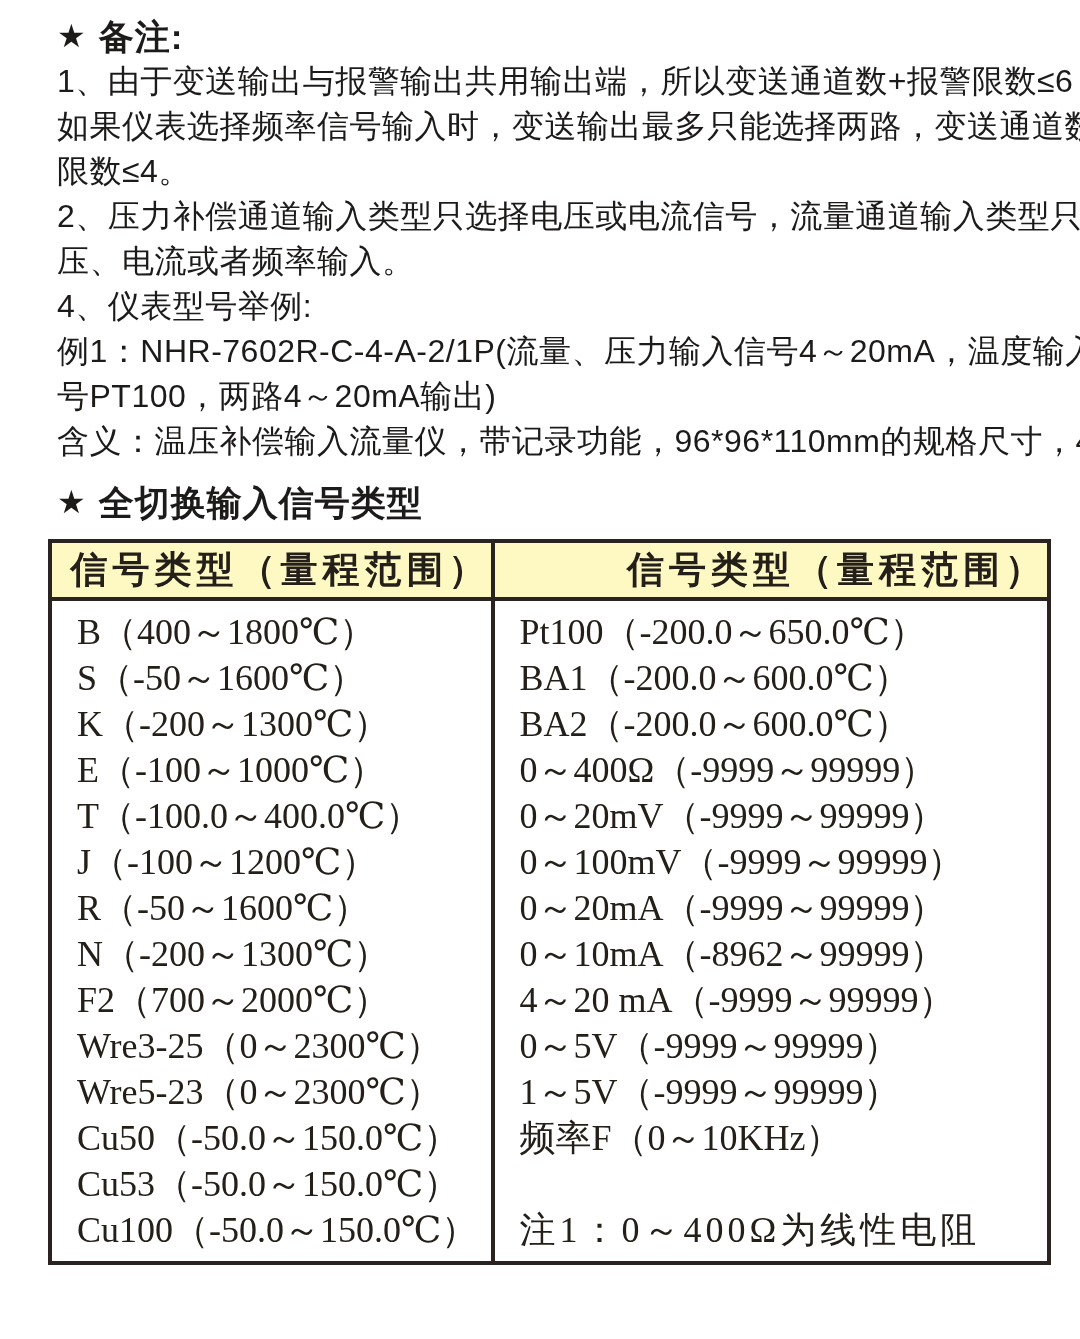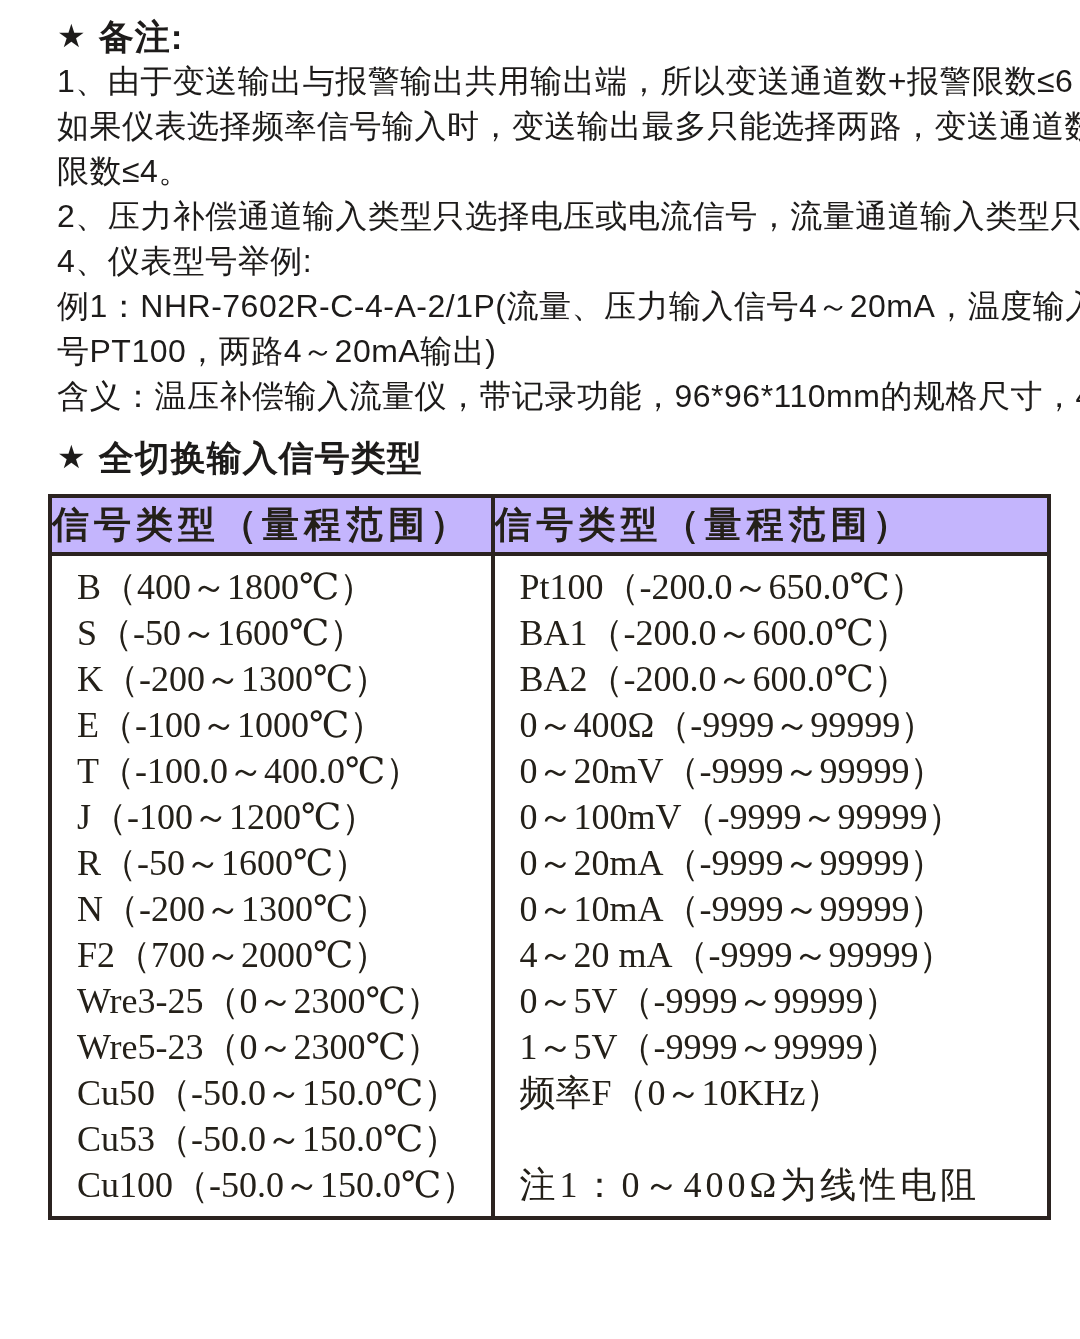--- a/index.html
+++ b/index.html
@@ -48,26 +48,26 @@
     margin:14px 0 0 48px;
     font-family:"Liberation Serif","DejaVu Serif",serif;
     color:#242019;
   }
   table.sig-table, table.sig-table th, table.sig-table td{
     border:4px solid #2b2320;
   }
   col.c-left{width:44.3%;}
   col.c-right{width:55.7%;}
   th.sig-th{
-    background:#c4b5fd;
+    background:#fef9c3;
     height:54px;
     font-size:37px;
     font-weight:700;
     letter-spacing:5px;
-    text-align:left;
+    text-align:right;
     vertical-align:middle;
     padding:0;
   }
   th.sig-th + th.sig-th, td.sig-td + td.sig-td{
     border-left:3px solid #2b2320;
   }
   td.sig-td{
     vertical-align:top;
     padding:8px 0 8px 25px;
     font-size:36px;
@@ -90,20 +90,21 @@
 
   <div class="notes">
     <div class="heading">
       <span class="star">★</span>
       <span>备注:</span>
     </div>
     <p class="note-line">1、由于变送输出与报警输出共用输出端，所以变送通道数+报警限数≤6；</p>
     <p class="note-line">如果仪表选择频率信号输入时，变送输出最多只能选择两路，变送通道数+报警</p>
     <p class="note-line">限数≤4。</p>
     <p class="note-line">2、压力补偿通道输入类型只选择电压或电流信号，流量通道输入类型只选择电</p>
+    <p class="note-line">压、电流或者频率输入。</p>
     <p class="note-line">4、仪表型号举例:</p>
     <p class="note-line">例1：NHR-7602R-C-4-A-2/1P(流量、压力输入信号4～20mA，温度输入信</p>
     <p class="note-line">号PT100，两路4～20mA输出)</p>
     <p class="note-line">含义：温压补偿输入流量仪，带记录功能，96*96*110mm的规格尺寸，4限报</p>
   </div>
 
   <div class="heading heading2">
     <span class="star">★</span>
     <span>全切换输入信号类型</span>
   </div>
@@ -138,21 +139,21 @@
           <div class="cell-line">Cu100（-50.0～150.0℃）</div>
         </td>
         <td class="sig-td">
           <div class="cell-line">Pt100（-200.0～650.0℃）</div>
           <div class="cell-line">BA1（-200.0～600.0℃）</div>
           <div class="cell-line">BA2（-200.0～600.0℃）</div>
           <div class="cell-line">0～400Ω（-9999～99999）</div>
           <div class="cell-line">0～20mV（-9999～99999）</div>
           <div class="cell-line">0～100mV（-9999～99999）</div>
           <div class="cell-line">0～20mA（-9999～99999）</div>
-          <div class="cell-line">0～10mA（-9999～99999）</div>
+          <div class="cell-line">0～10mA（-8962～99999）</div>
           <div class="cell-line">4～20 mA（-9999～99999）</div>
           <div class="cell-line">0～5V（-9999～99999）</div>
           <div class="cell-line">1～5V（-9999～99999）</div>
           <div class="cell-line">频率F（0～10KHz）</div>
           <div class="spacer-line"></div>
           <div class="cell-line footnote-line">注1：0～400Ω为线性电阻</div>
         </td>
       </tr>
     </tbody>
   </table>

